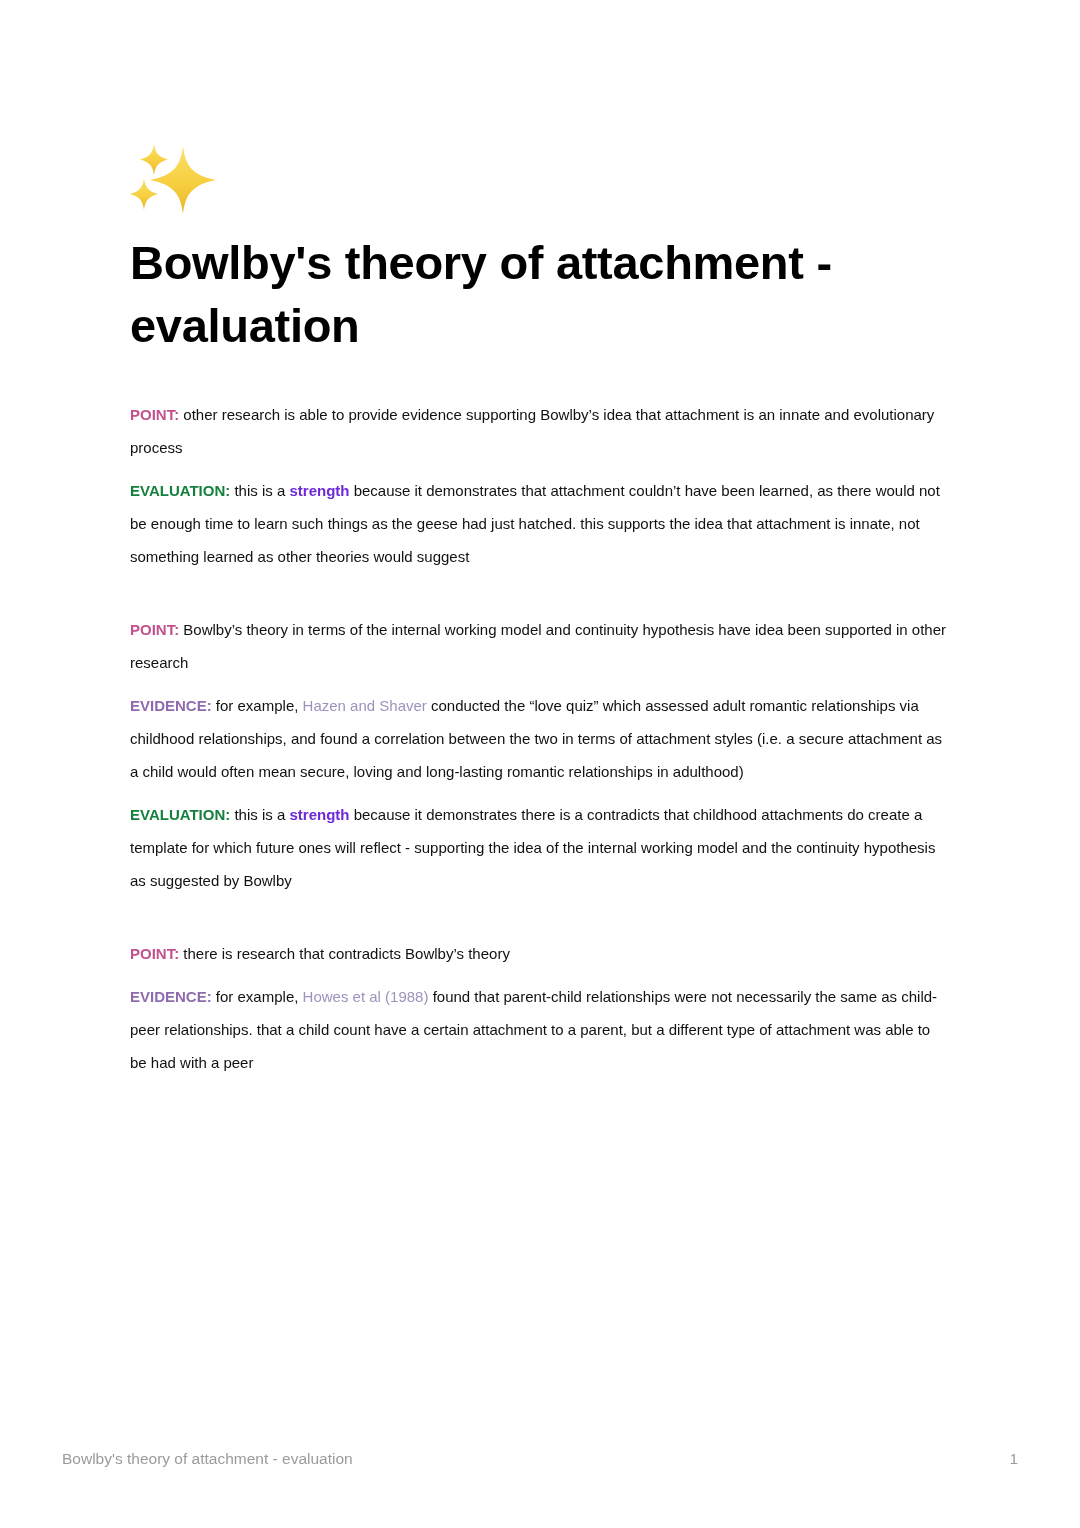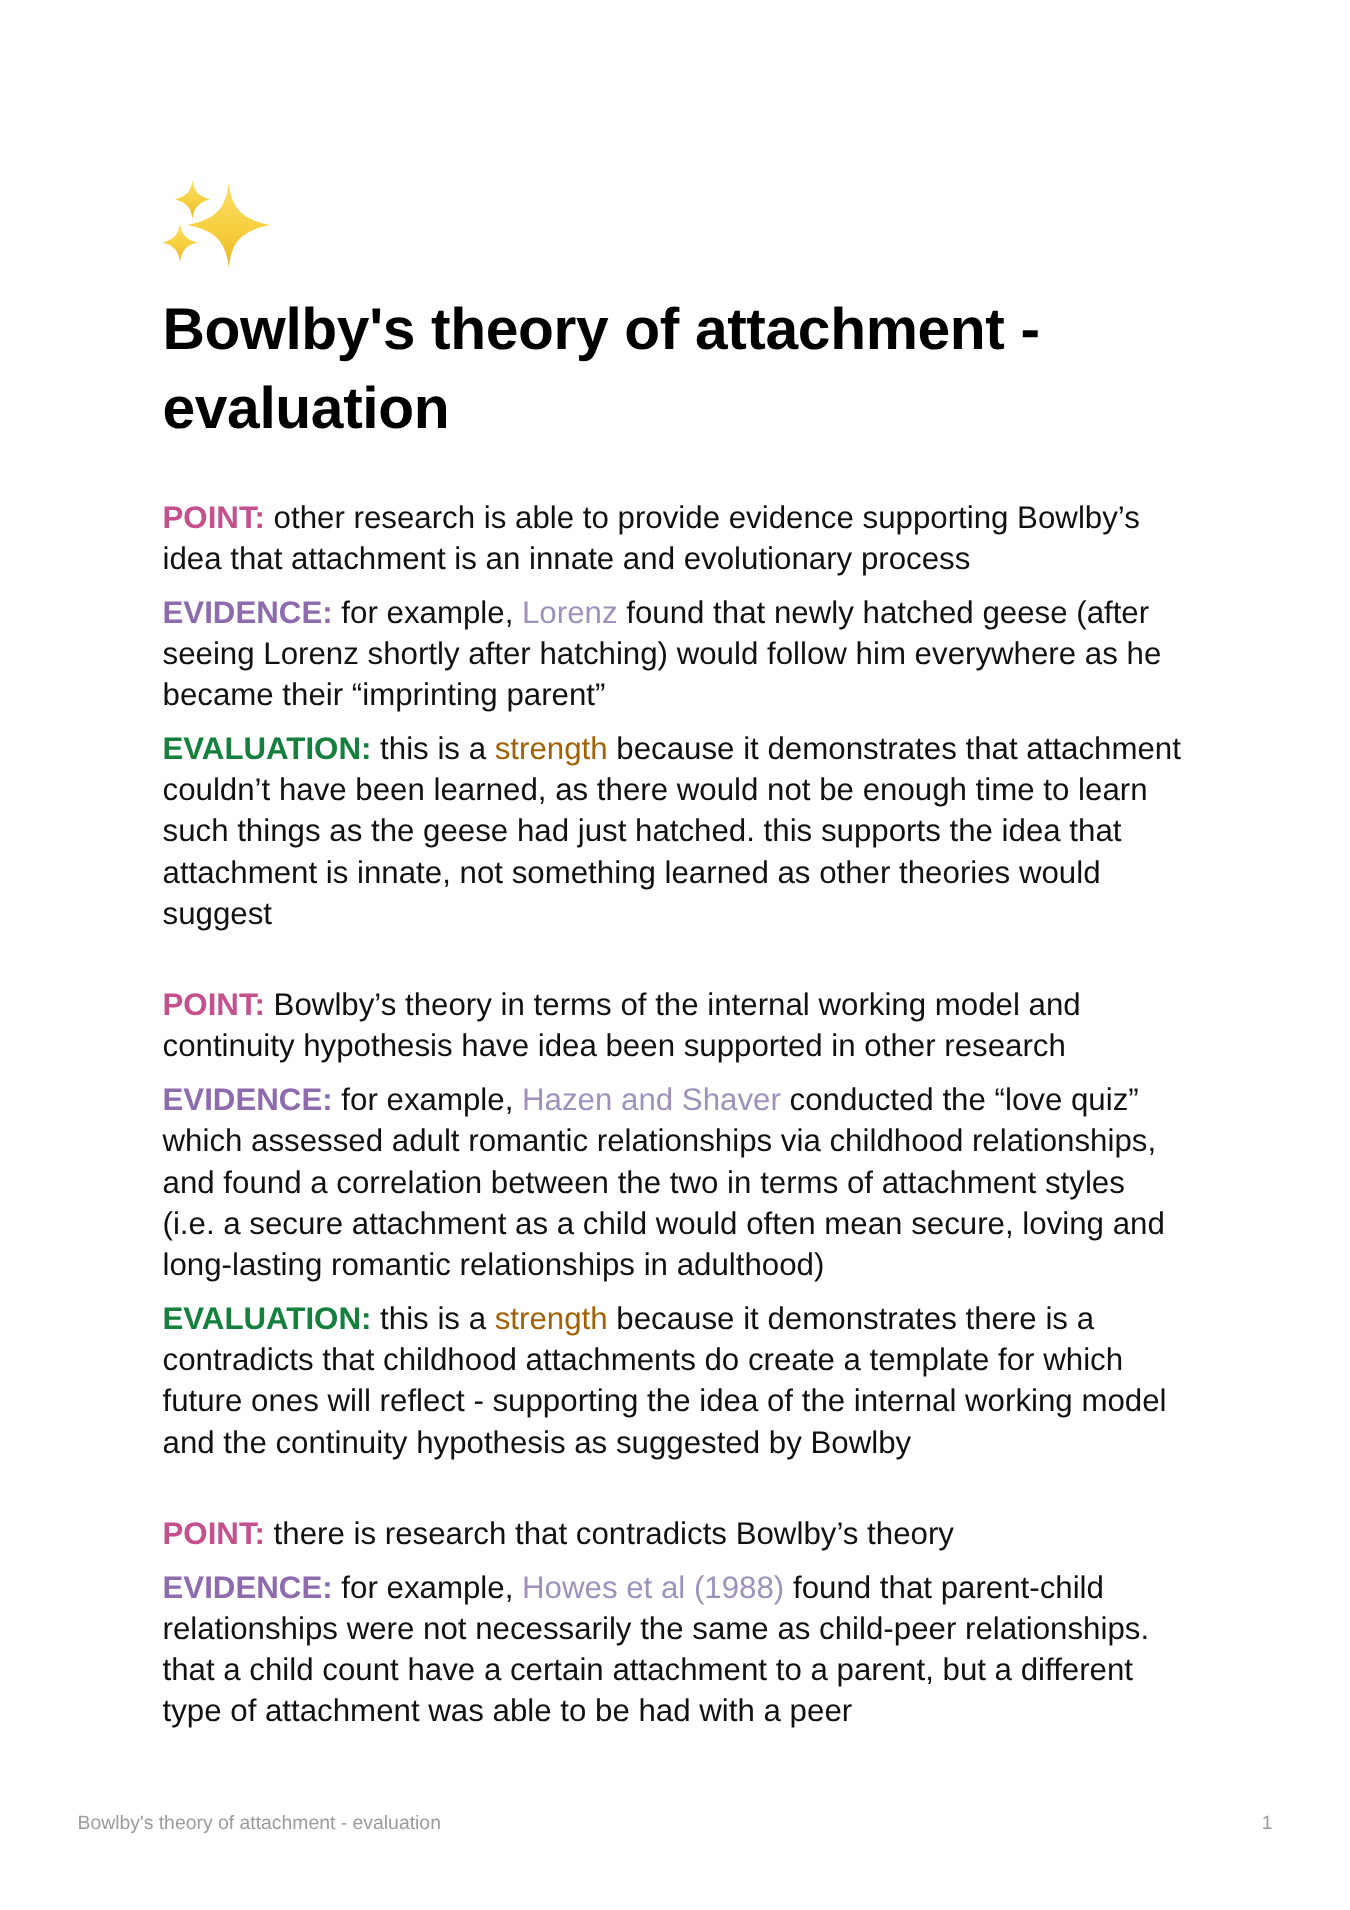--- a/index.html
+++ b/index.html
@@ -55,36 +55,36 @@
   
   .body-area {
     position: absolute;
     left: 0;
     top: 398px;
     width: 818px;
   }
 
   .para {
     margin: 0 0 10px 0;
-    font-size: 25px;
+    font-size: 15px;
     line-height: 33px;
     color: #111111;
     text-align: left;
   }
 
   .block { margin-bottom: 40px; }
   .block:last-child { margin-bottom: 0; }
 
   .lbl { font-weight: bold; }
   .lbl-point      { color: #c4508d; }
   .lbl-evidence   { color: #8e6bad; }
   .lbl-evaluation { color: #15803d; }
 
   .cite { color: #9e92bd; }
-  .strong-word { font-weight: normal; color: #a16207; }
+  .strong-word { font-weight: bold; color: #6d28d9; }
 
   
   .footer {
     position: absolute;
     left: 62px;
     right: 62px;
     top: 1446px;
     height: 26px;
     display: flex;
     align-items: center;
@@ -127,23 +127,20 @@
 
     <h1 class="doc-title">Bowlby's theory of attachment - evaluation</h1>
 
     <div class="body-area">
 
       <div class="block">
         <p class="para">
           <span class="lbl lbl-point">POINT:</span><span> other research is able to provide evidence supporting Bowlby’s idea that attachment is an innate and evolutionary process</span>
         </p>
         <p class="para">
-          <span class="lbl lbl-evidence">EVIDENCE:</span><span> for example, </span><span class="cite">Lorenz</span><span> found that newly hatched geese (after seeing Lorenz shortly after hatching) would follow him everywhere as he became their “imprinting parent”</span>
-        </p>
-        <p class="para">
           <span class="lbl lbl-evaluation">EVALUATION:</span><span> this is a </span><span class="strong-word">strength</span><span> because it demonstrates that attachment couldn’t have been learned, as there would not be enough time to learn such things as the geese had just hatched. this supports the idea that attachment is innate, not something learned as other theories would suggest</span>
         </p>
       </div>
 
       <div class="block">
         <p class="para">
           <span class="lbl lbl-point">POINT:</span><span> Bowlby’s theory in terms of the internal working model and continuity hypothesis have idea been supported in other research</span>
         </p>
         <p class="para">
           <span class="lbl lbl-evidence">EVIDENCE:</span><span> for example, </span><span class="cite">Hazen and Shaver</span><span> conducted the “love quiz” which assessed adult romantic relationships via childhood relationships, and found a correlation between the two in terms of attachment styles (i.e. a secure attachment as a child would often mean secure, loving and long-lasting romantic relationships in adulthood)</span>

